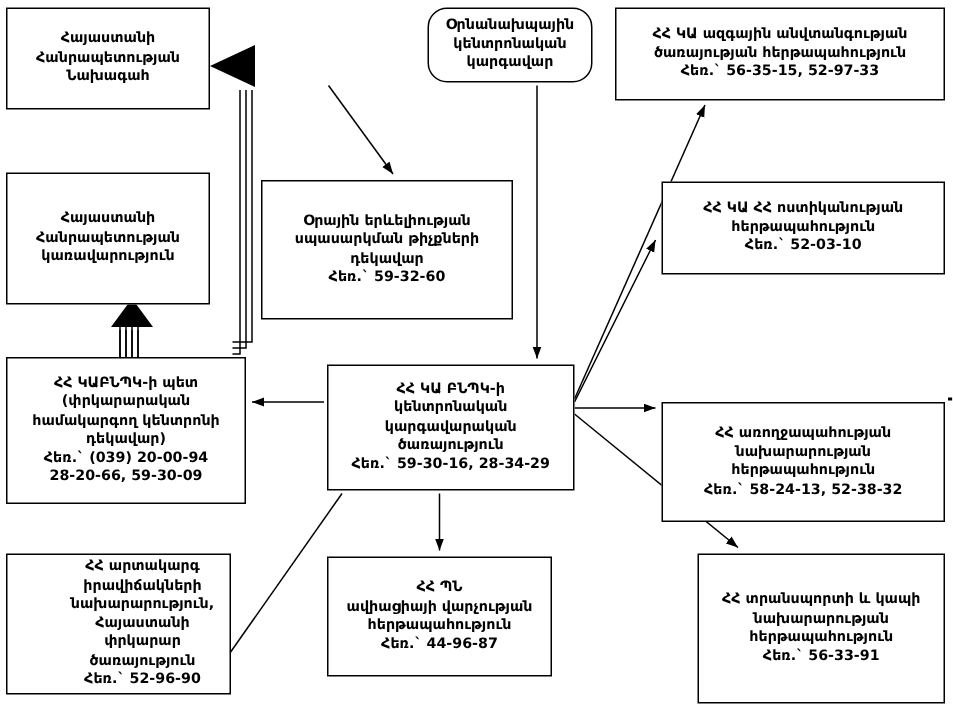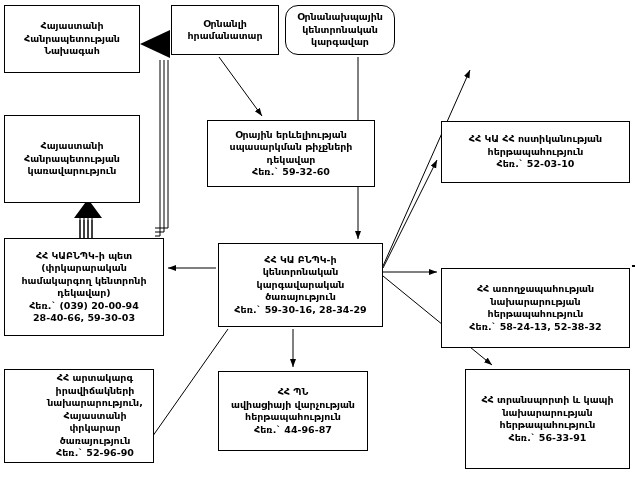--- a/index.html
+++ b/index.html
@@ -45,21 +45,21 @@
   }
   
   #n-president   {left:4px;   top:5px;   width:136px; height:68px;}
   #n-government  {left:4px;   top:115px; width:136px; height:88px;}
   #n-duty-cmd    {left:171px; top:5px;   width:108px; height:50px;}
   #n-central-disp{left:285px; top:5px;   width:110px; height:50px;border-radius:13px;}
   #n-nss         {left:410px; top:5px;   width:220px; height:62px;}
   #n-police      {left:441px; top:121px; width:189px; height:62px;}
   #n-health      {left:441px; top:243px; width:189px; height:80px;margin-top:25px;}
   #n-transport   {left:465px; top:369px; width:165px; height:100px;}
-  #n-air-traffic {left:174px; top:120px; width:168px; height:67px;margin-left:33px;}
+  #n-air-traffic {left:174px; top:120px; width:168px; height:93px;}
   #n-center      {left:218px; top:243px; width:165px; height:84px;text-align:center;}
   #n-mod         {left:218px; top:371px; width:150px; height:80px;}
   #n-emergency   {left:4px;   top:369px; width:150px; height:94px;padding-left:36px;}
   #n-kabnpk-head {left:4px;   top:238px; width:160px; height:98px;}
 </style>
 </head>
 <body>
 
 <div id="canvas">
 
@@ -116,31 +116,32 @@
 Հանրապետության
 Նախագահ</span>
   </div>
 
   <div class="node" id="n-government">
     <span class="txt">Հայաստանի
 Հանրապետության
 կառավարություն</span>
   </div>
 
-  <div class="node" id="n-duty-cmd">
-    <span class="txt">Օրնանլի
-հրամանատար</span>
-  </div>
 
   <div class="node" id="n-central-disp">
     <span class="txt">Օրնանախպային
 կենտրոնական
 կարգավար</span>
   </div>
 
+  <div class="node" id="n-nss">
+    <span class="txt">ՀՀ ԿԱ ազգային անվտանգության
+ծառայության հերթապահություն
+Հեռ.` 56-35-15, 52-97-33</span>
+  </div>
 
   <div class="node" id="n-police">
     <span class="txt">ՀՀ ԿԱ ՀՀ ոստիկանության
 հերթապահություն
 Հեռ.` 52-03-10</span>
   </div>
 
   <div class="node" id="n-health">
     <span class="txt">ՀՀ առողջապահության
 նախարարության
@@ -185,16 +186,16 @@
 ծառայություն
 Հեռ.` 52-96-90</span>
   </div>
 
   <div class="node" id="n-kabnpk-head">
     <span class="txt">ՀՀ ԿԱԲՆՊԿ-ի պետ
 (փրկարարական
 համակարգող կենտրոնի
 դեկավար)
 Հեռ.` (039) 20-00-94
-28-40-66, 59-30-03</span>
+28-20-66, 59-30-09</span>
   </div>
 
 </div>
 
 </body></html>

